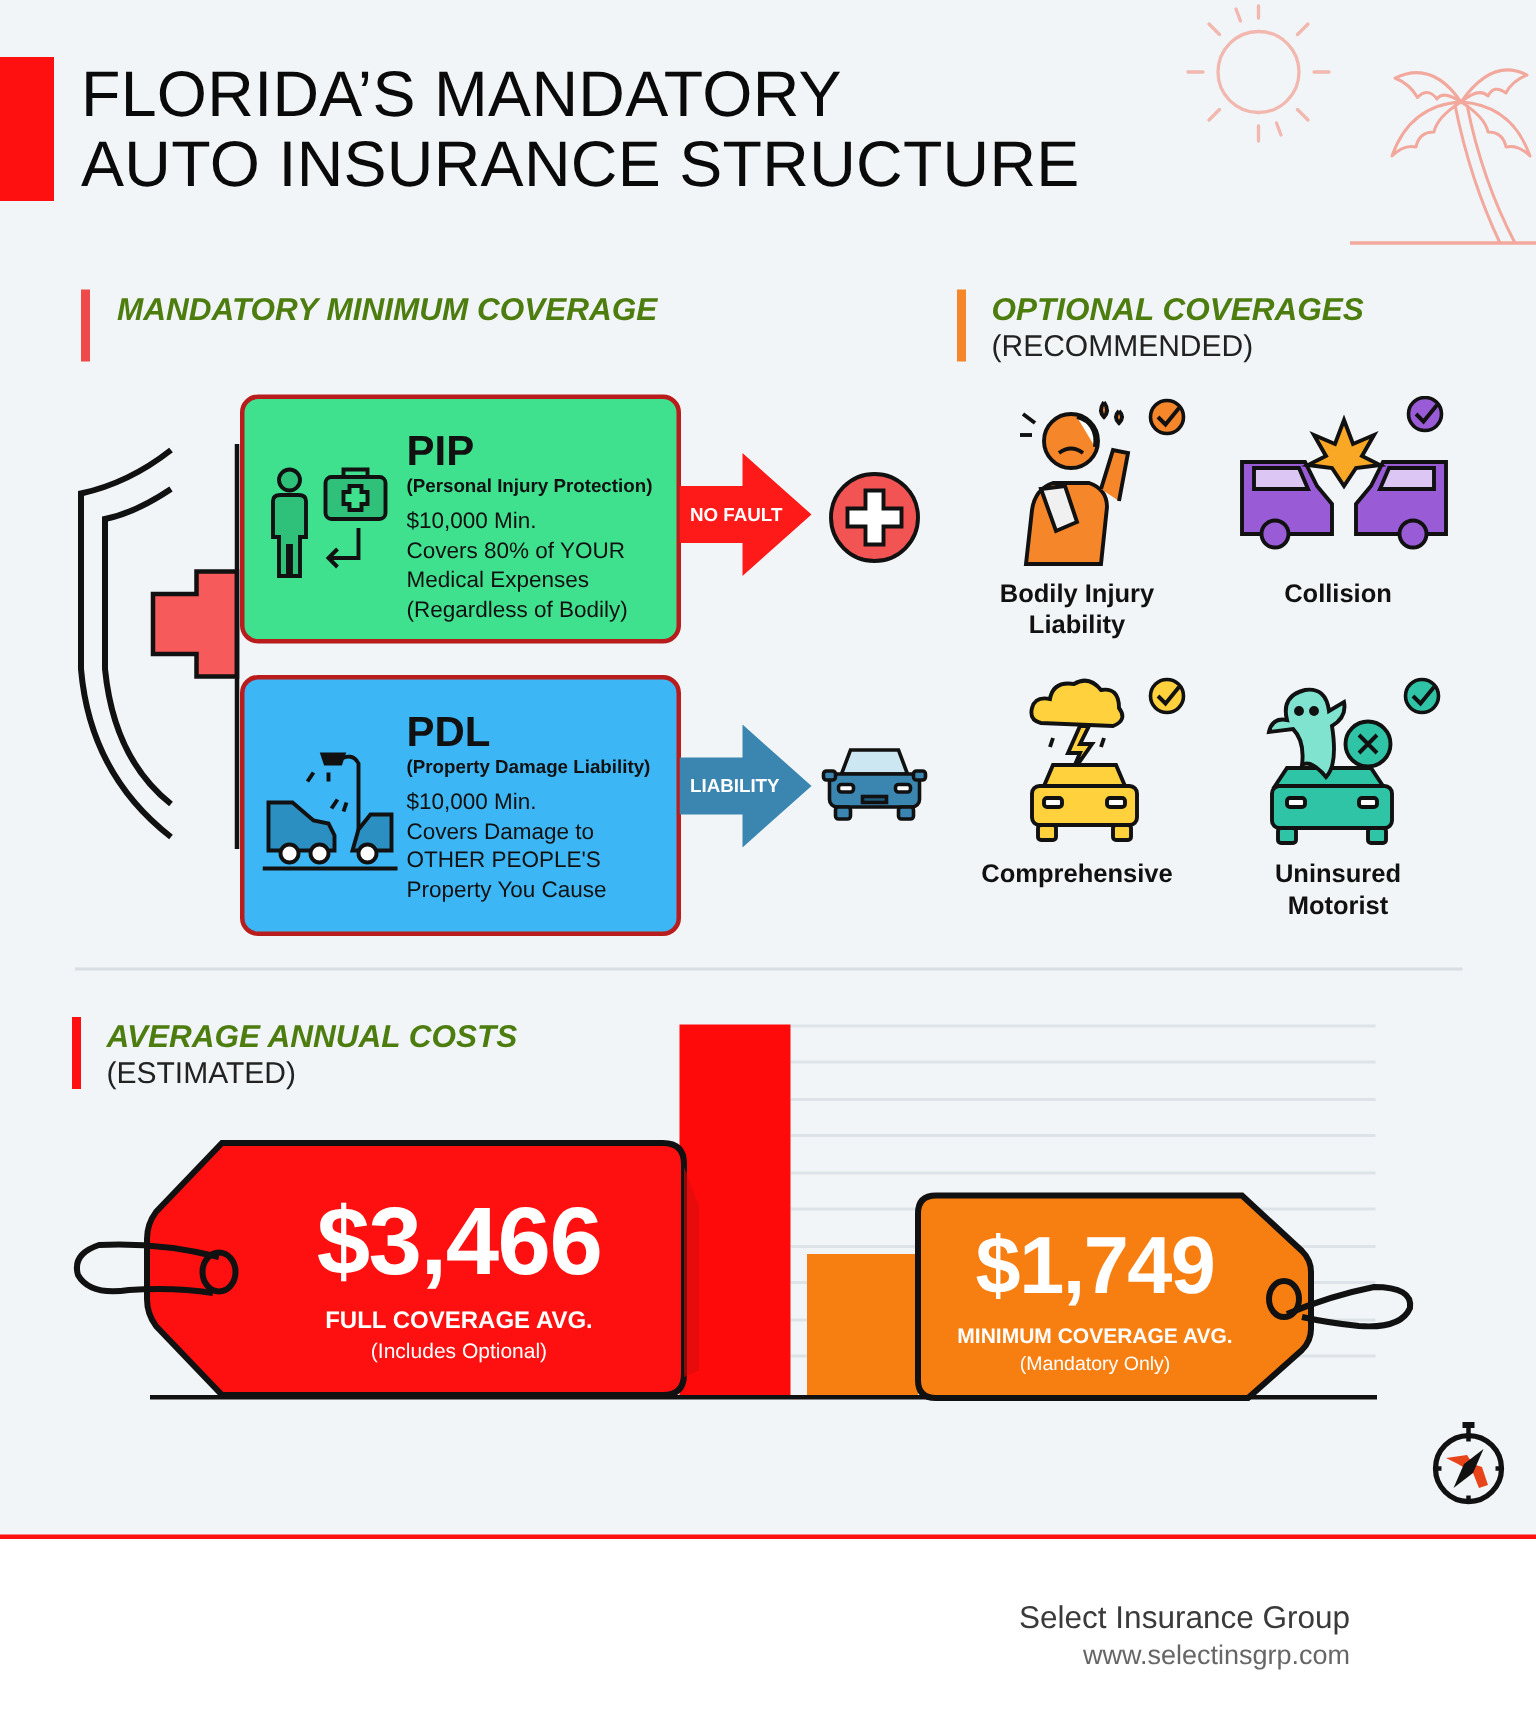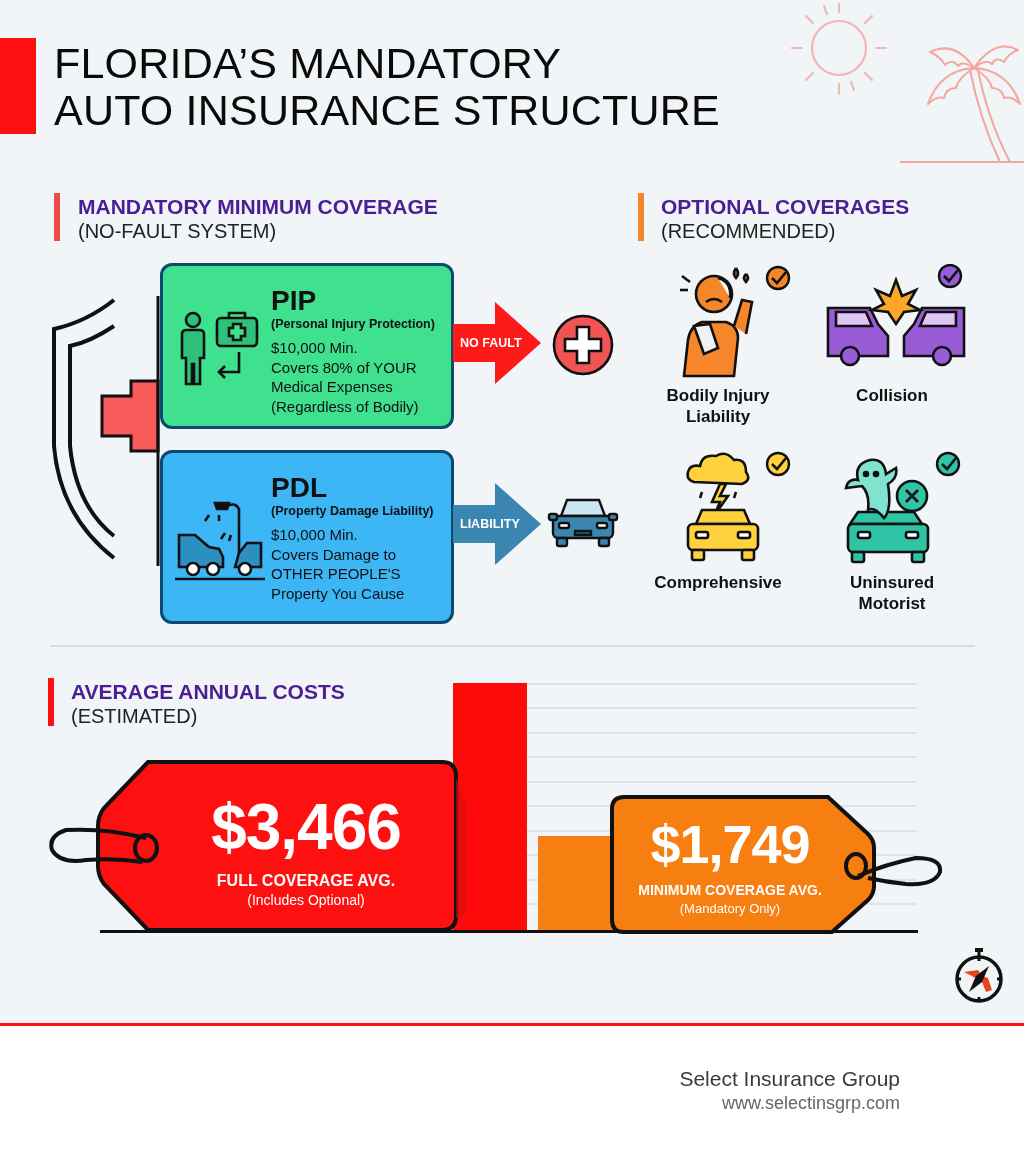--- a/index.html
+++ b/index.html
@@ -12,26 +12,26 @@
     color: #111;
   }
   .abs { position: absolute; }
 
   
   .title-bar { left: 0; top: 38px; width: 36px; height: 96px; background: #ff1010; }
   .title { left: 54px; top: 40px; font-size: 43px; font-weight: 400; line-height: 47px; letter-spacing: 0.2px; color: #0a0a0a; text-transform: uppercase; }
 
   
   .sec-bar { width: 6px; height: 48px; }
-  .sec-head { font-size: 21px; font-weight: 700; line-height: 24px; color: #4c1d95; }
+  .sec-head { font-size: 21px; font-weight: 700; line-height: 24px; color: #4d7c0f; font-style: italic; }
   .sec-sub { font-size: 20px; font-weight: 400; line-height: 24px; color: #222; }
 
   
   .cov-box {
-    border: 3px solid #0c4a6e;
+    border: 3px solid #b91c1c;
     border-radius: 12px;
     padding: 0;
   }
   .cov-title { font-size: 28px; font-weight: 700; line-height: 30px; }
   .cov-full { font-size: 12.5px; font-weight: 700; line-height: 16px; margin-bottom: 6px; }
   .cov-desc { font-size: 15px; line-height: 19.5px; }
 
   .arrow-label { font-size: 12.5px; font-weight: 700; color: #fff; }
 
   .opt-label { font-size: 17px; font-weight: 700; line-height: 21px; text-align: center; color: #111; }
@@ -82,21 +82,20 @@
     <path d="M74 38 Q95 8 118 20 Q108 24 104 32 Q96 26 92 34 Q86 28 74 38"></path>
     <path d="M74 38 Q40 40 28 74 Q36 66 44 68 Q46 58 56 58 Q58 48 74 38"></path>
     <path d="M74 38 Q108 40 120 74 Q112 66 104 68 Q102 58 92 58 Q90 48 74 38"></path>
   </g>
   <line x1="-262" y1="132" x2="124" y2="132" stroke="#f2a89c" stroke-width="2.2"></line>
 </svg>
 
 <div class="abs sec-bar" style="left:54px;top:193px;background:#ef4a4a"></div>
 <div class="abs" style="left:78px;top:195px">
   <div class="sec-head">MANDATORY MINIMUM COVERAGE</div>
-  <div class="sec-sub">(NO-FAULT SYSTEM)</div>
 </div>
 
 <svg class="abs" style="left:50px;top:296px" width="110" height="270">
   <path d="M58 4 Q30 26 -2 33 L-2 150 Q4 220 58 262" transform="translate(6,0)" stroke="#111" stroke-width="4" fill="none"></path>
   <path d="M58 30 Q34 46 14 50 L14 150 Q20 210 58 240" transform="translate(6,0)" stroke="#111" stroke-width="4" fill="none"></path>
   <path d="M81 85 L108 85 L108 115 L108 115 L108 155 L81 155 L81 140 L52 140 L52 100 L81 100 Z" fill="#f75a5a" stroke="#111" stroke-width="3"></path>
   <line x1="108" y1="0" x2="108" y2="270" stroke="#111" stroke-width="3"></line>
 </svg>
 
 <div class="abs cov-box" style="left:160px;top:263px;width:294px;height:166px;background:#3fe08e">

